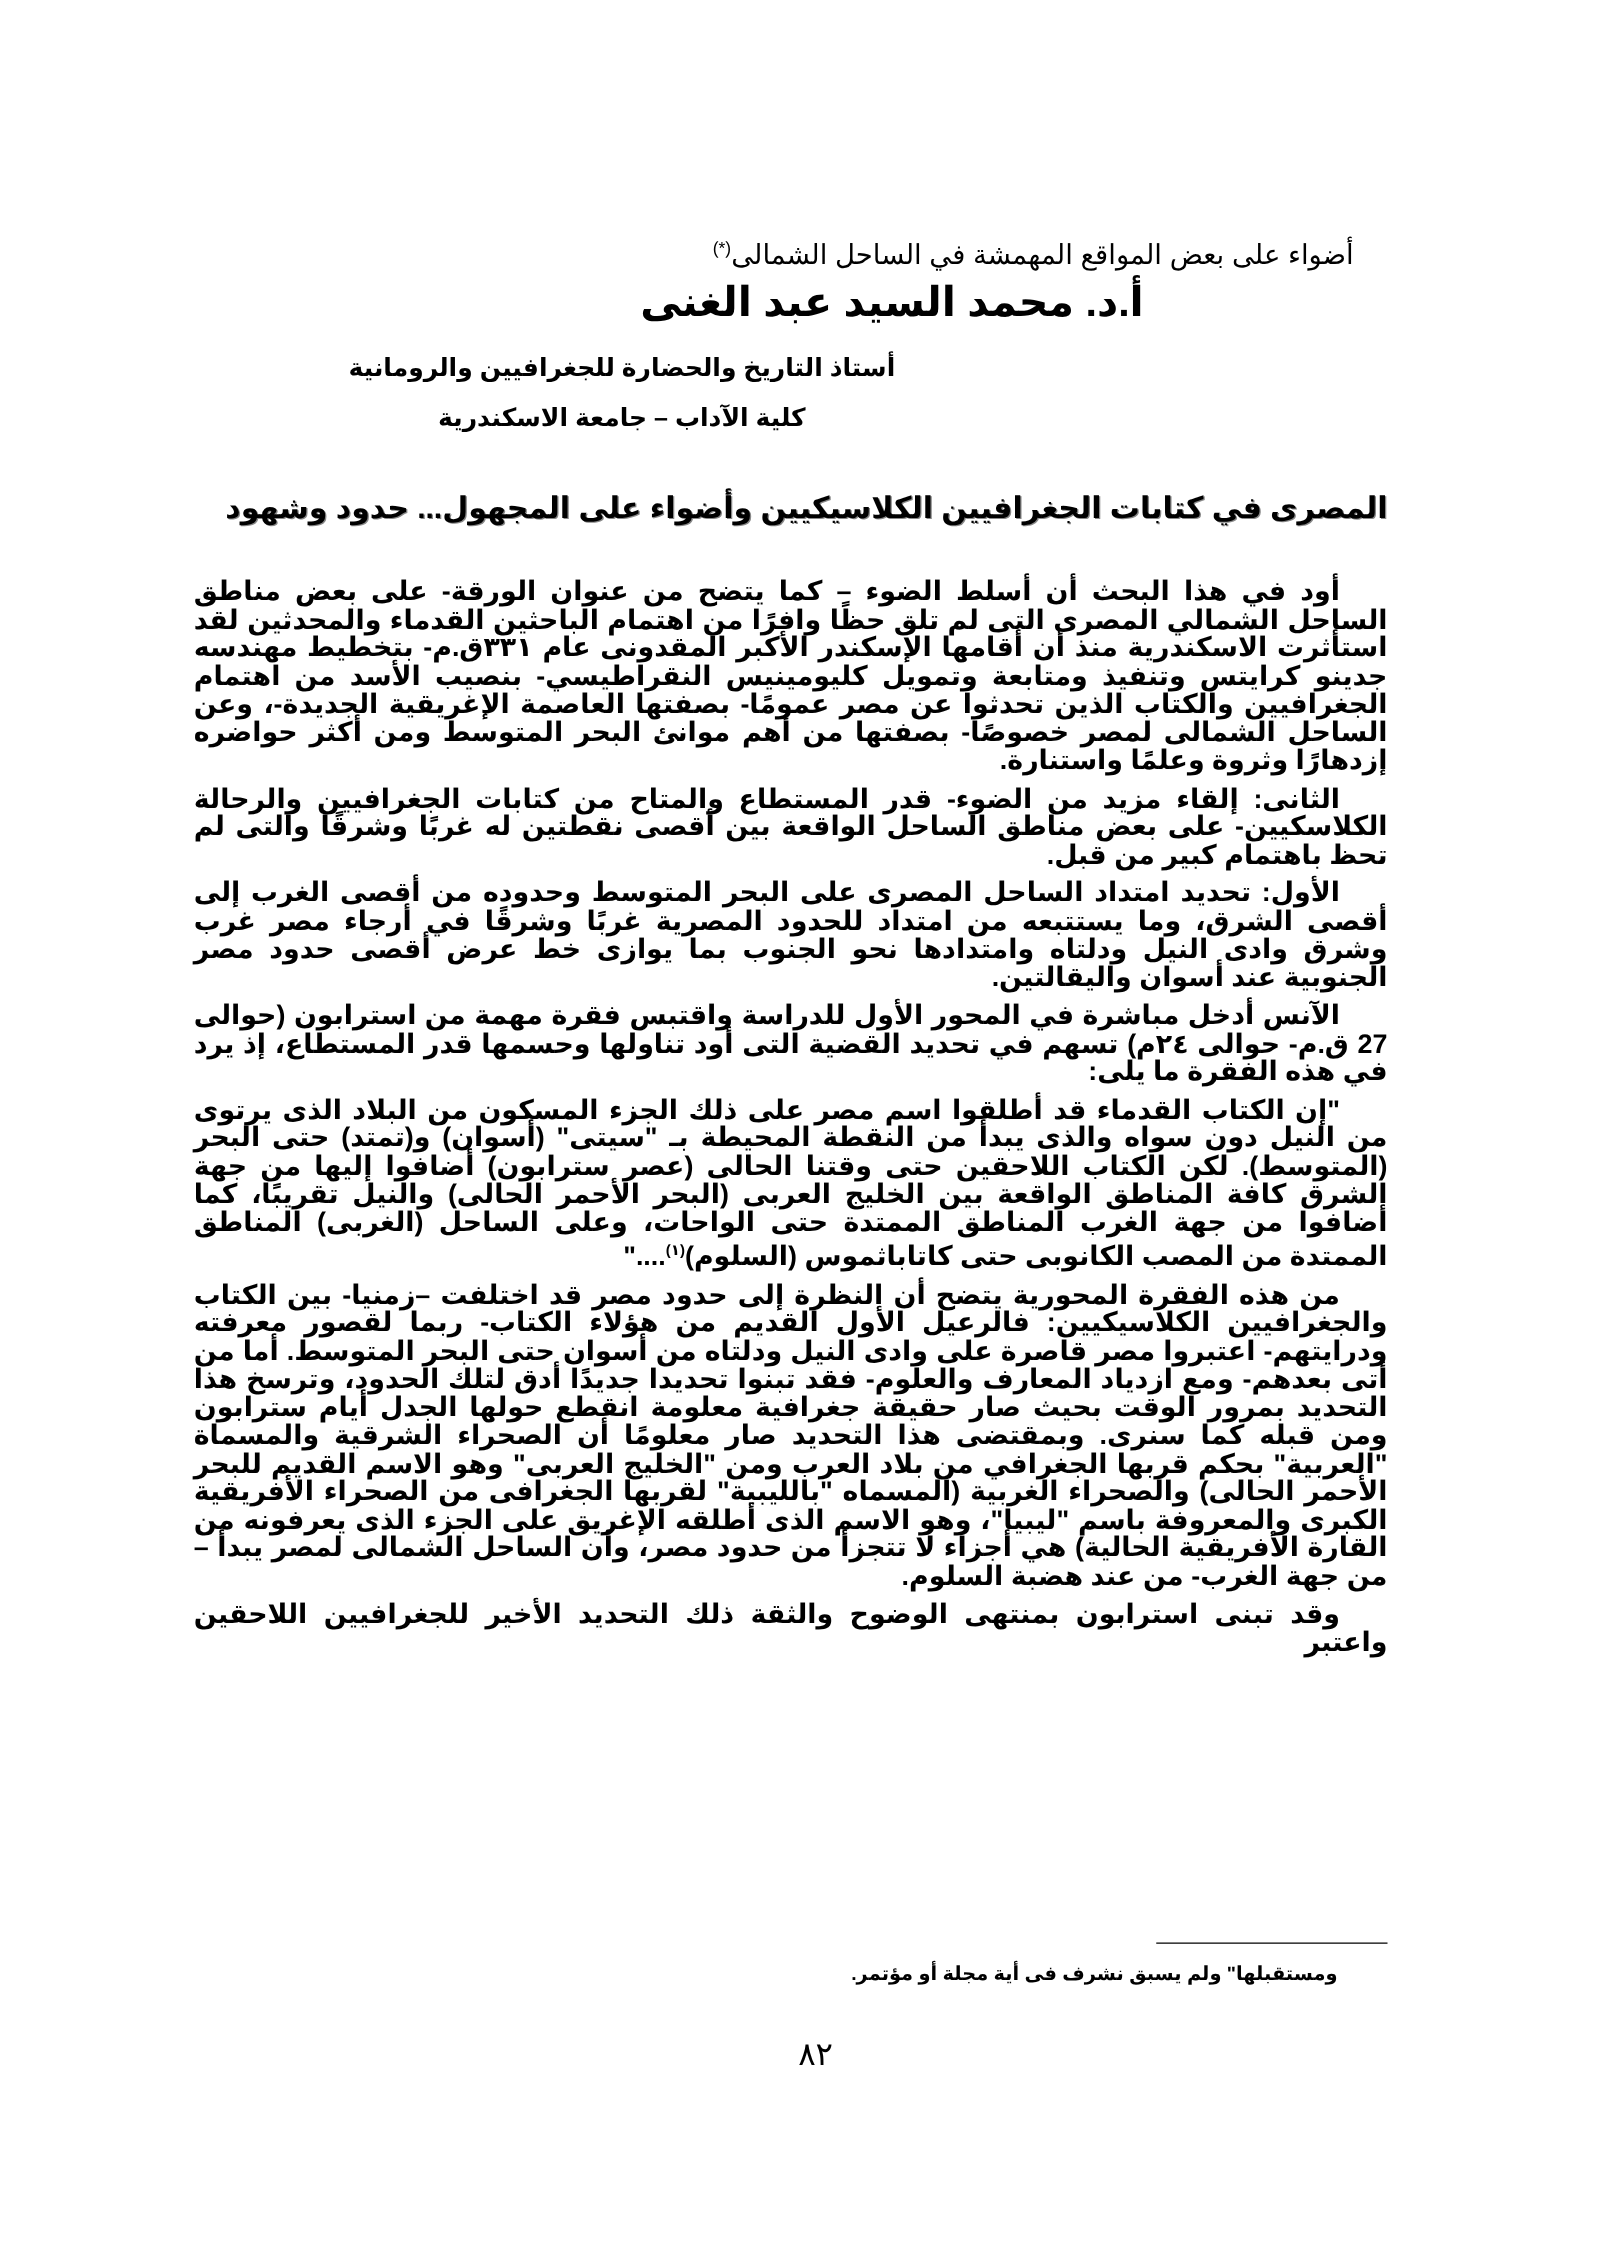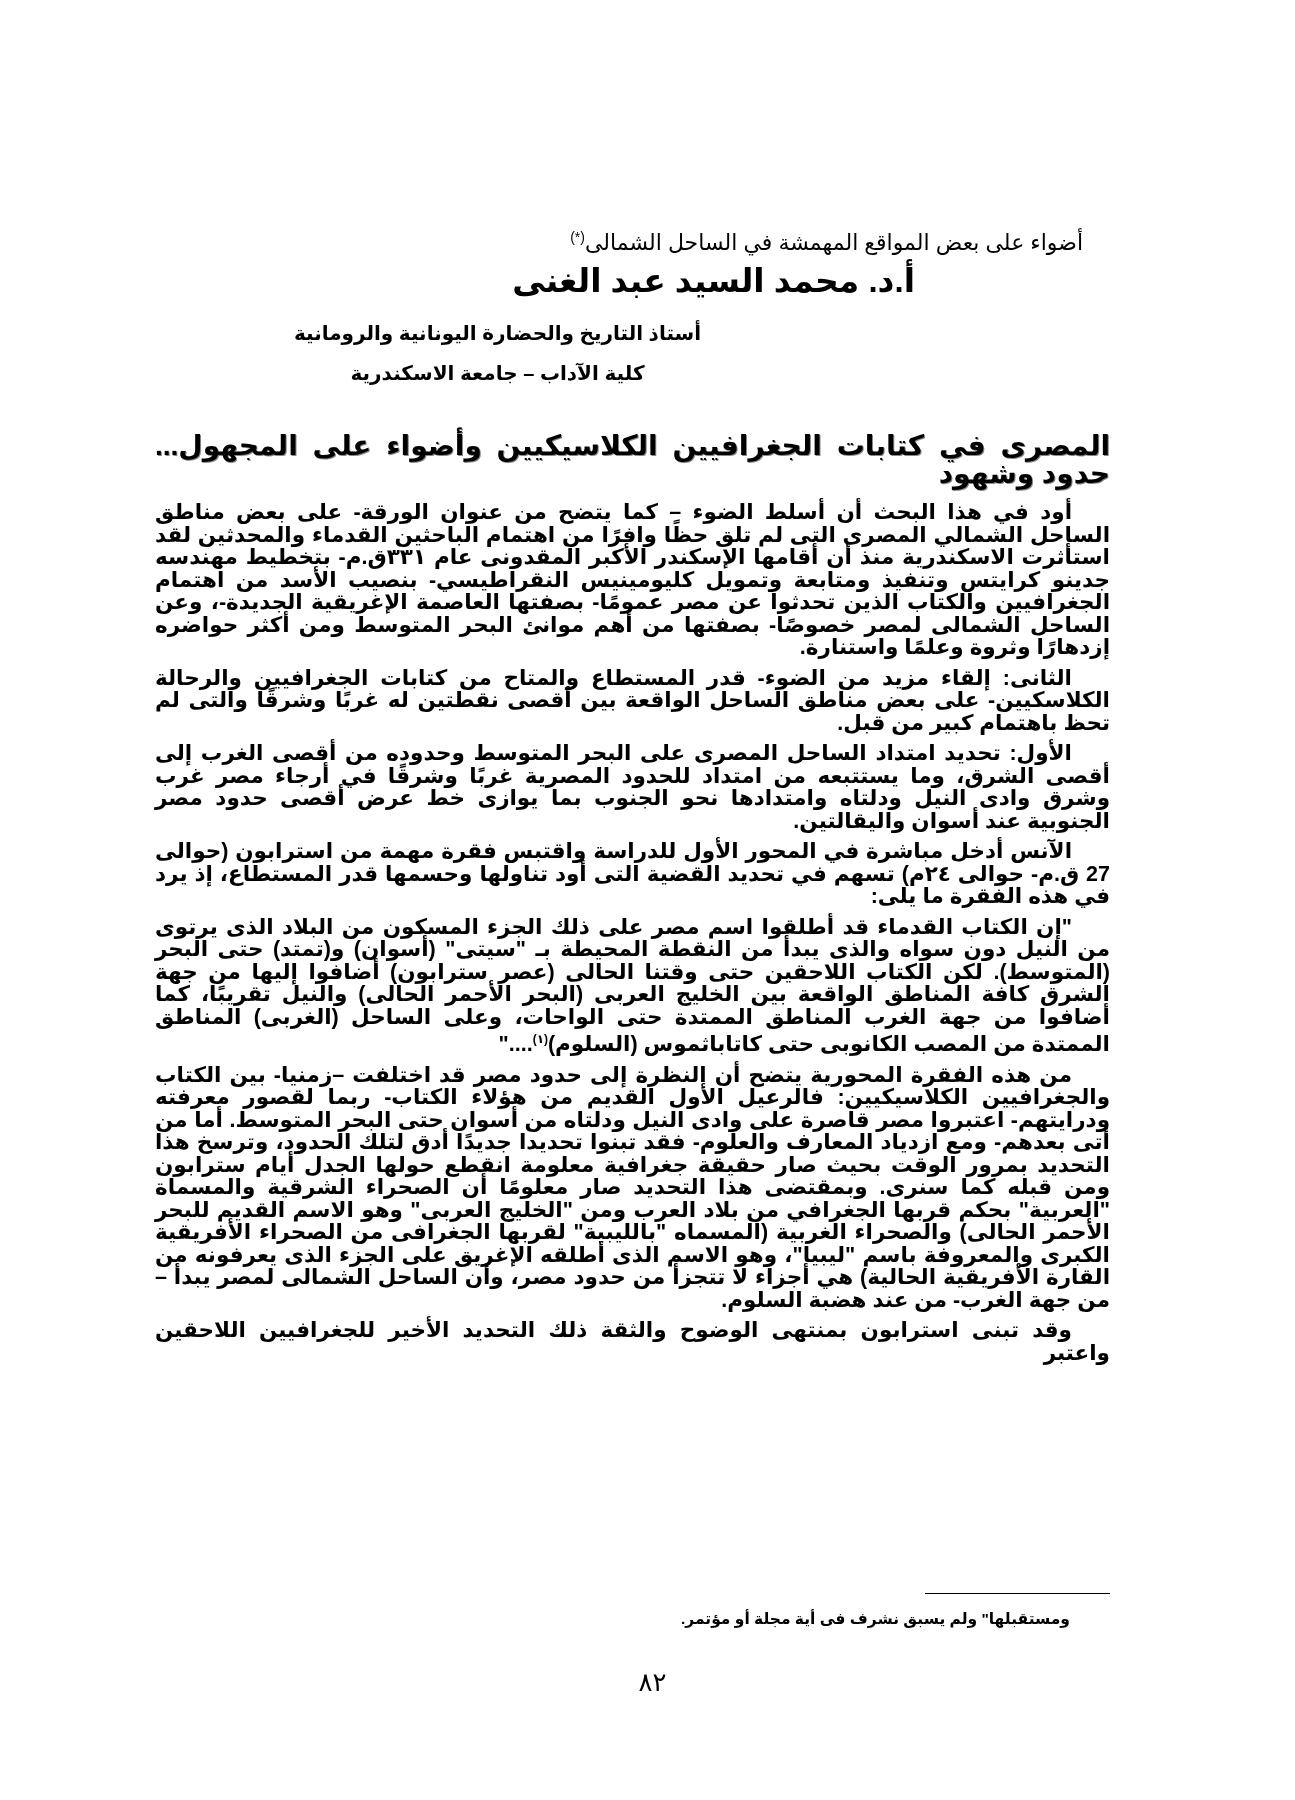--- a/index.html
+++ b/index.html
@@ -7,21 +7,21 @@
       width: 1295px;
       height: 1800px;
       position: relative;
       overflow: hidden;
       color: #000;
       font-family: "Liberation Sans", "DejaVu Sans", sans-serif;
     }
     .page {
       position: absolute;
       left: 0; top: 0;
-      width: 1295px; height: 1368px; margin-top: 39px;
+      width: 1295px; height: 1368px;
     }
     .rtl { direction: rtl; unicode-bidi: embed; }
     .title-line {
       position: absolute;
       top: 190px;
       right: 212px;
       font-size: 22px;
       letter-spacing: 7px;
       font-weight: normal;
       white-space: nowrap;
@@ -44,21 +44,21 @@
       white-space: nowrap;
     }
     .affil.a1 { top: 282px; padding-right: 300px; }
     .affil.a2 { top: 322px; padding-right: 300px; }
 
     .heading {
       position: absolute;
       top: 393px;
       right: 185px;
       width: 955px;
-      font-size: 28px;
+      font-size: 24px;
       font-weight: bold;
       line-height: 28px;
       text-align: justify;
       text-align-last: right;
       text-shadow: 1px 1px 0 #888;
     }
     .body {
       position: absolute;
       top: 462px;
       right: 185px;
@@ -108,21 +108,21 @@
 <body>
 
 <div class="page">
 
   <div class="title-line rtl">
     <span>أضواء على بعض المواقع المهمشة في الساحل الشمالى</span><sup>(*)</sup>
   </div>
 
   <div class="author rtl">أ.د. محمد السيد عبد الغنى</div>
 
-  <div class="affil a1 rtl">أستاذ التاريخ والحضارة اليونانية والرومانية</div>
+  <div class="affil a1 rtl">أستاذ التاريخ والحضارة للجغرافيين والرومانية</div>
   <div class="affil a2 rtl">كلية الآداب – جامعة الاسكندرية</div>
 
   <div class="heading rtl">المصرى في كتابات الجغرافيين الكلاسيكيين وأضواء على المجهول... حدود وشهود</div>
 
   <div class="body rtl">
     <p>أود في هذا البحث أن أسلط الضوء – كما يتضح من عنوان الورقة- على بعض مناطق الساحل الشمالي المصرى التى لم تلق حظًا وافرًا من اهتمام الباحثين القدماء والمحدثين لقد استأثرت الاسكندرية منذ أن أقامها الإسكندر الأكبر المقدونى عام ٣٣١ق.م- بتخطيط مهندسه جدينو كرايتس وتنفيذ ومتابعة وتمويل كليومينيس النقراطيسي- بنصيب الأسد من اهتمام الجغرافيين والكتاب الذين تحدثوا عن مصر عمومًا- بصفتها العاصمة الإغريقية الجديدة-، وعن الساحل الشمالى لمصر خصوصًا- بصفتها من أهم موانئ البحر المتوسط ومن أكثر حواضره إزدهارًا وثروة وعلمًا واستنارة.</p>
     <p>الثانى: إلقاء مزيد من الضوء- قدر المستطاع والمتاح من كتابات الجغرافيين والرحالة الكلاسكيين- على بعض مناطق الساحل الواقعة بين أقصى نقطتين له غربًا وشرقًا والتى لم تحظ باهتمام كبير من قبل.</p>
     <p>الأول: تحديد امتداد الساحل المصرى على البحر المتوسط وحدوده من أقصى الغرب إلى أقصى الشرق، وما يستتبعه من امتداد للحدود المصرية غربًا وشرقًا في أرجاء مصر غرب وشرق وادى النيل ودلتاه وامتدادها نحو الجنوب بما يوازى خط عرض أقصى حدود مصر الجنوبية عند أسوان واليقالتين.</p>
     <p>الآنس أدخل مباشرة في المحور الأول للدراسة واقتبس فقرة مهمة من استرابون (حوالى 27 ق.م- حوالى ٢٤م) تسهم في تحديد القضية التى أود تناولها وحسمها قدر المستطاع، إذ يرد في هذه الفقرة ما يلى:</p>
     <p class="quote"><span>"إن الكتاب القدماء قد أطلقوا اسم مصر على ذلك الجزء المسكون من البلاد الذى يرتوى من النيل دون سواه والذى يبدأ من النقطة المحيطة بـ "سيتى" (أسوان) و(تمتد) حتى البحر (المتوسط). لكن الكتاب اللاحقين حتى وقتنا الحالى (عصر سترابون) أضافوا إليها من جهة الشرق كافة المناطق الواقعة بين الخليج العربى (البحر الأحمر الحالى) والنيل تقريبًا، كما أضافوا من جهة الغرب المناطق الممتدة حتى الواحات، وعلى الساحل (الغربى) المناطق الممتدة من المصب الكانوبى حتى كاتاباثموس (السلوم)</span><sup>(١)</sup><span>...."</span></p>

